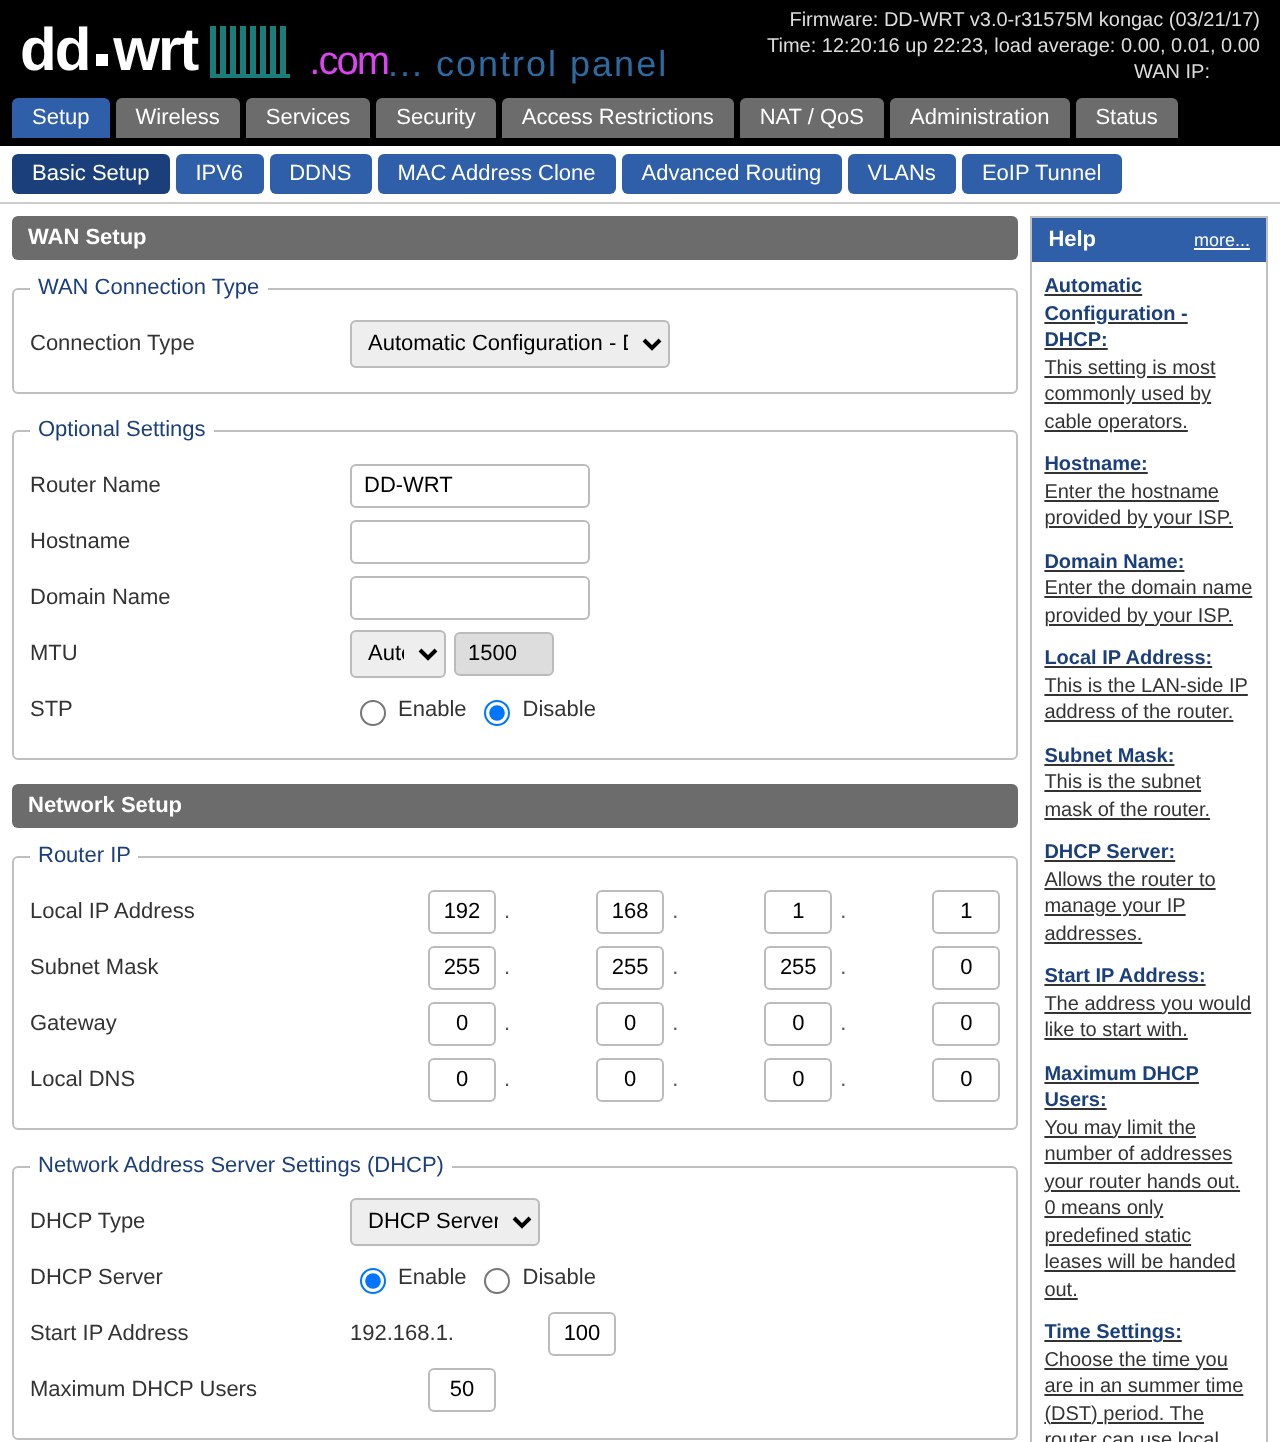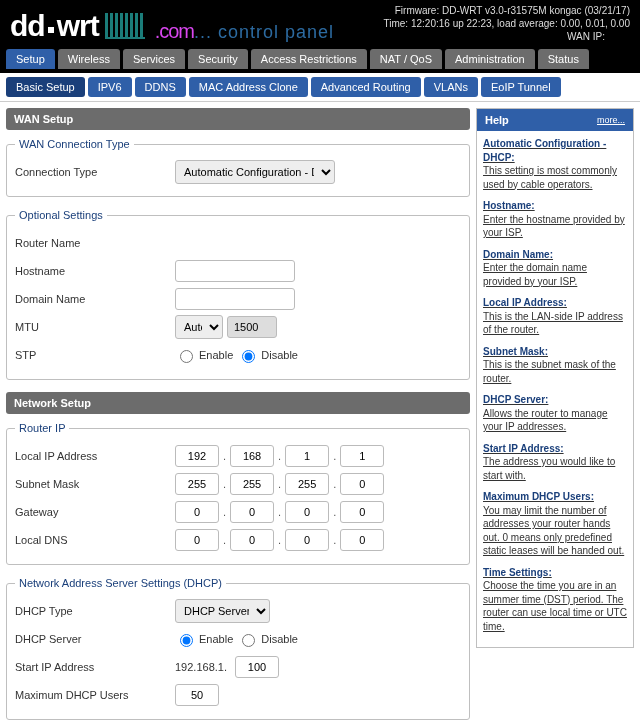--- a/index.html
+++ b/index.html
@@ -44,21 +44,21 @@
   .help-hdr .more { font-size:9px; font-weight:normal; text-decoration:underline; cursor:pointer;}
   .help-body { padding:6px; font-size:10px; line-height:1.35;}
   .help-body .hitem { margin-bottom:8px;text-decoration:underline;}
   .help-body .htitle { font-weight:bold; color:#1a3f7a;}
   fieldset { border:1px solid #bfbfbf; border-radius:3px; margin:8px 0 12px 0; padding:8px 8px 10px 8px;}
   legend { color:#1a3f7a; font-weight:normal; font-size:11px; padding:0 4px;}
   .row { display:flex; align-items:center; min-height:28px;}
   .row .lbl { width:160px; }
   .row .ctl { flex:1; display:flex; align-items:center; gap:4px;}
   input[type=text] { border:1px solid #bbb; border-radius:3px; height:22px; padding:0 6px; font-size:11px;}
-  .w120 { width:120px;} .w40 { width:44px; text-align:center;}
+  .w120 { width:120px;} .w40 { width:34px; text-align:center;margin-left:39px;}
   select { border:1px solid #bbb; border-radius:3px; height:24px; font-size:11px; background:#eee; padding:0 4px;}
   .sel-wide { width:160px;} .sel-mid{width:95px;} .sel-auto{width:48px;}
   .mtu-num { background:#ddd; width:50px;}
   .dot{color:#555;}
   .radio-wrap { display:flex; gap:12px; align-items:center;}
   .radio-wrap label{display:flex;align-items:center;gap:3px;cursor:pointer;}
   .prefix { margin-right:4px;}
 </style>
 </head>
 <body>
@@ -114,20 +114,23 @@
             <option>Automatic Configuration - DHCP</option>
           </select>
         </div>
       </div>
     </fieldset>
 
     <fieldset>
       <legend>Optional Settings</legend>
       <div class="row">
         <div class="lbl">Router Name</div>
+        <div class="ctl">
+            <input type="text" class="w120" value="DD-WRT" style="">
+          </div>
       </div>
       <div class="row">
         <div class="lbl">Hostname</div>
         <div class="ctl">
             <input type="text" class="w120" value="" style="">
           </div>
       </div>
       <div class="row">
         <div class="lbl">Domain Name</div>
         <div class="ctl">

